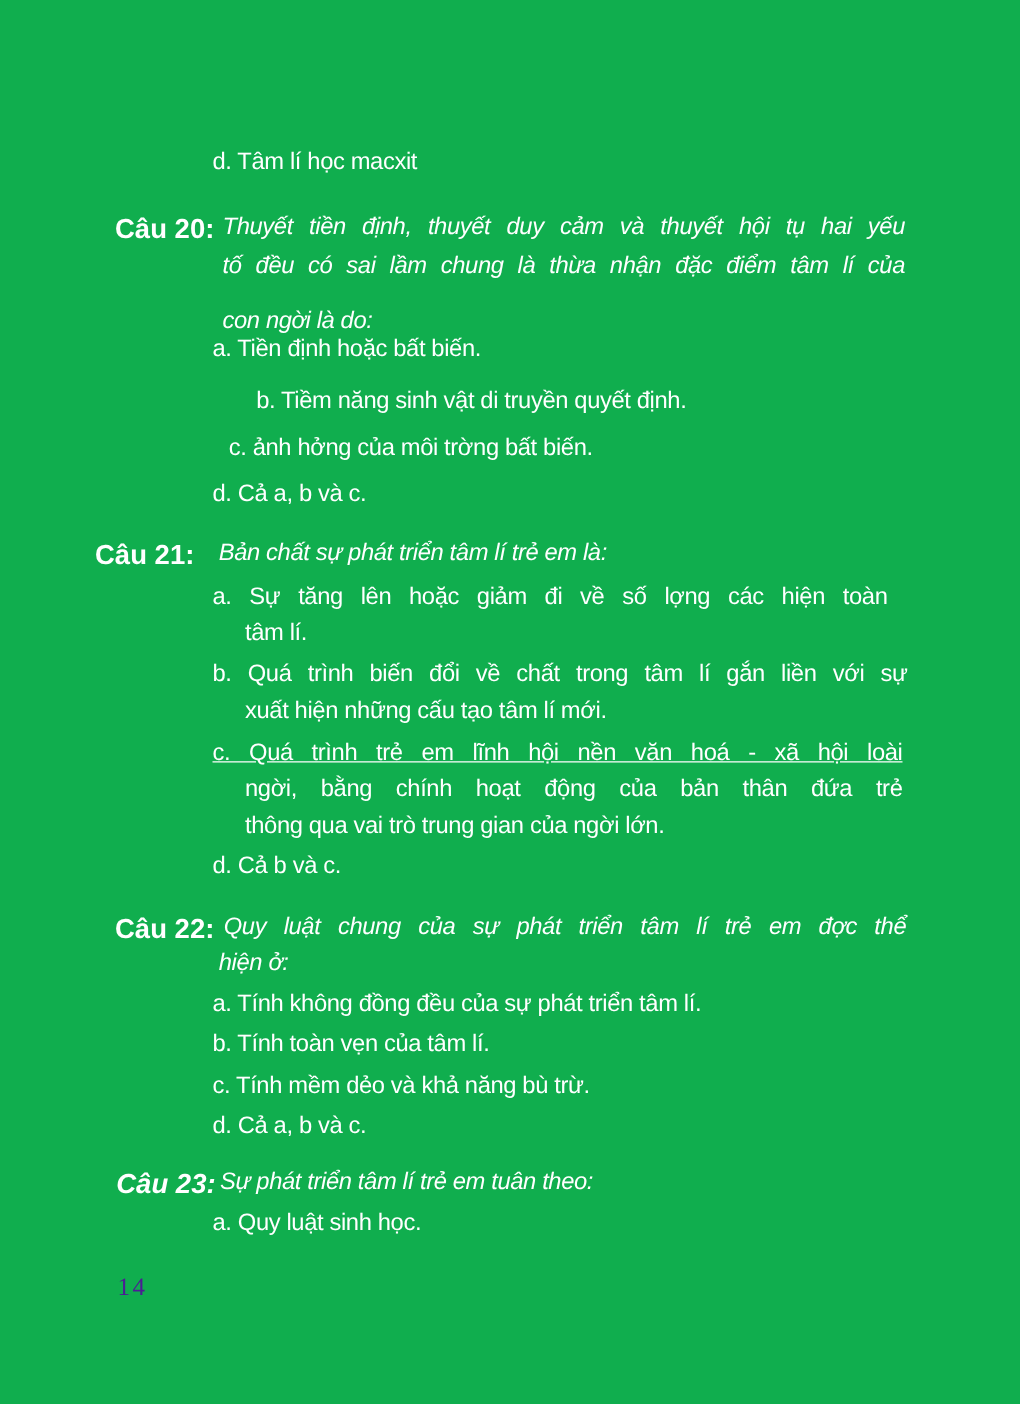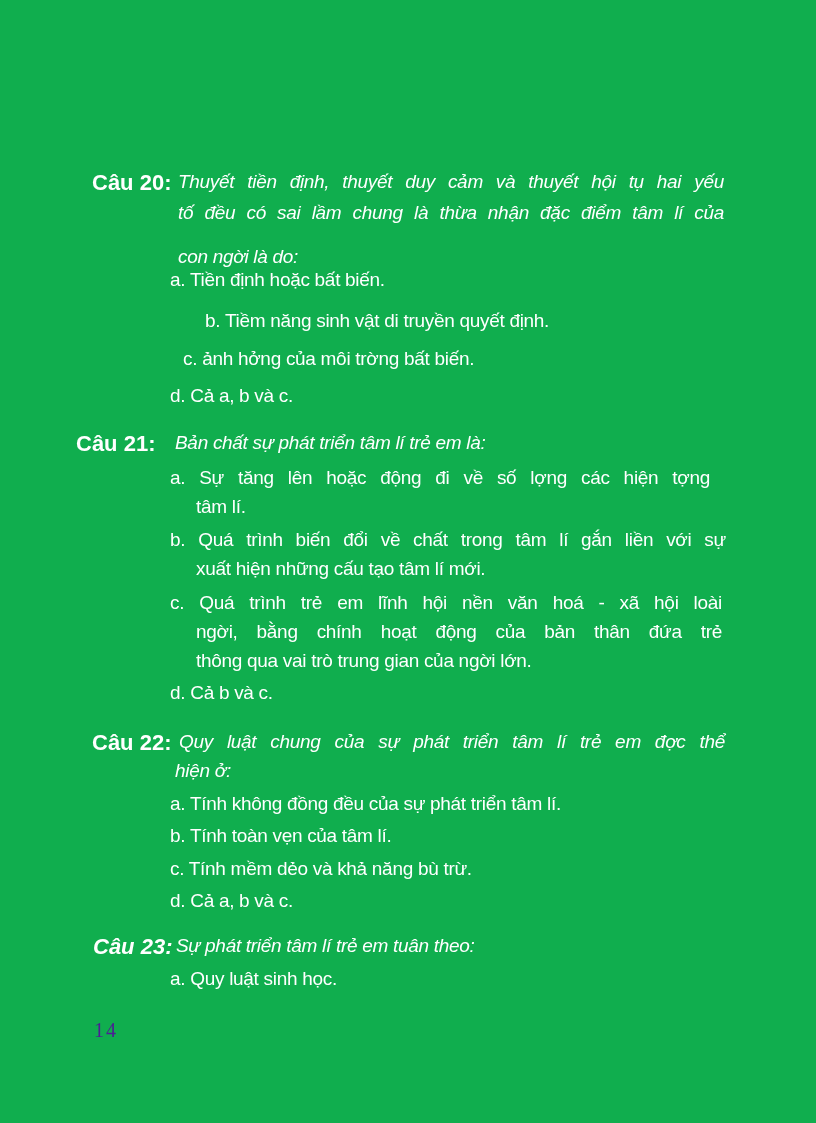--- a/index.html
+++ b/index.html
@@ -50,40 +50,41 @@
       font-size: 20px;
       color: #4c1d95;
       letter-spacing: 2px;
     }
   </style>
 </head>
 <body>
 
 <div class="page">
 
+  <div class="line" style="left:170px; top:118px;">d. Tâm lí học macxit</div>
 
   <div>
     <div class="q-label" style="left:92px; top:171px;">Câu 20:</div>
     <div class="line italic justify" style="left:178px; top:170px; width:546px;">Thuyết tiền  định, thuyết duy cảm và thuyết hội tụ hai yếu</div>
     <div class="line italic justify" style="left:178px; top:201px; width:546px;">tố đều có sai lầm chung là thừa nhận đặc điểm tâm lí của</div>
     <div class="line italic" style="left:178px; top:245px;font-style:italic;">con ngời   là do:</div>
     <div class="line" style="left:170px; top:268px;">a. Tiền định hoặc bất biến.</div>
     <div class="line" style="left:170px; top:309px;margin-left:35px;">b. Tiềm năng sinh vật di truyền quyết định.</div>
     <div class="line" style="left:183px; top:347px;">c. ảnh hởng   của môi trờng   bất biến.</div>
     <div class="line" style="left:170px; top:384px;">d. Cả a, b và c.</div>
   </div>
 
   <div>
     <div class="q-label" style="left:76px; top:432px;">Câu 21:</div>
     <div class="line italic" style="left:175px; top:431px;">Bản chất sự phát triển tâm lí trẻ em là:</div>
-    <div class="line justify" style="left:170px; top:466px; width:540px;">a. Sự tăng  lên  hoặc động đi về số lợng   các hiện tợng</div>
+    <div class="line justify" style="left:170px; top:466px; width:540px;">a. Sự tăng  lên  hoặc giảm đi về số lợng   các hiện toàn</div>
     <div class="line" style="left:196px; top:495px;">tâm lí.</div>
     <div class="line justify" style="left:170px; top:528px; width:556px;">b. Quá trình biến đổi về chất trong tâm lí gắn liền với sự</div>
     <div class="line" style="left:196px; top:557px;">xuất hiện những cấu tạo tâm lí mới.</div>
-    <div class="line justify" style="left:170px; top:591px; width:552px;">c. Quá trình trẻ em lĩnh hội nền văn hoá - xã hội loài</div>
+    <div class="line justify" style="left:170px; top:591px; width:552px;text-decoration:underline;">c. Quá trình trẻ em lĩnh hội nền văn hoá - xã hội loài</div>
     <div class="line justify" style="left:196px; top:620px; width:526px;">ngời,  bằng chính hoạt động của bản thân đứa trẻ</div>
     <div class="line" style="left:196px; top:649px;">thông qua vai trò trung gian của ngời   lớn.</div>
     <div class="line" style="left:170px; top:681px;">d. Cả b và c.</div>
   </div>
 
   <div>
     <div class="q-label" style="left:92px; top:731px;">Câu 22:</div>
     <div class="line italic justify" style="left:179px; top:730px; width:546px;">Quy luật  chung của sự phát triển tâm lí trẻ em đợc   thể</div>
     <div class="line italic" style="left:175px; top:759px;">hiện ở:</div>
     <div class="line" style="left:170px; top:792px;">a. Tính không đồng đều của sự phát triển tâm lí.</div>

